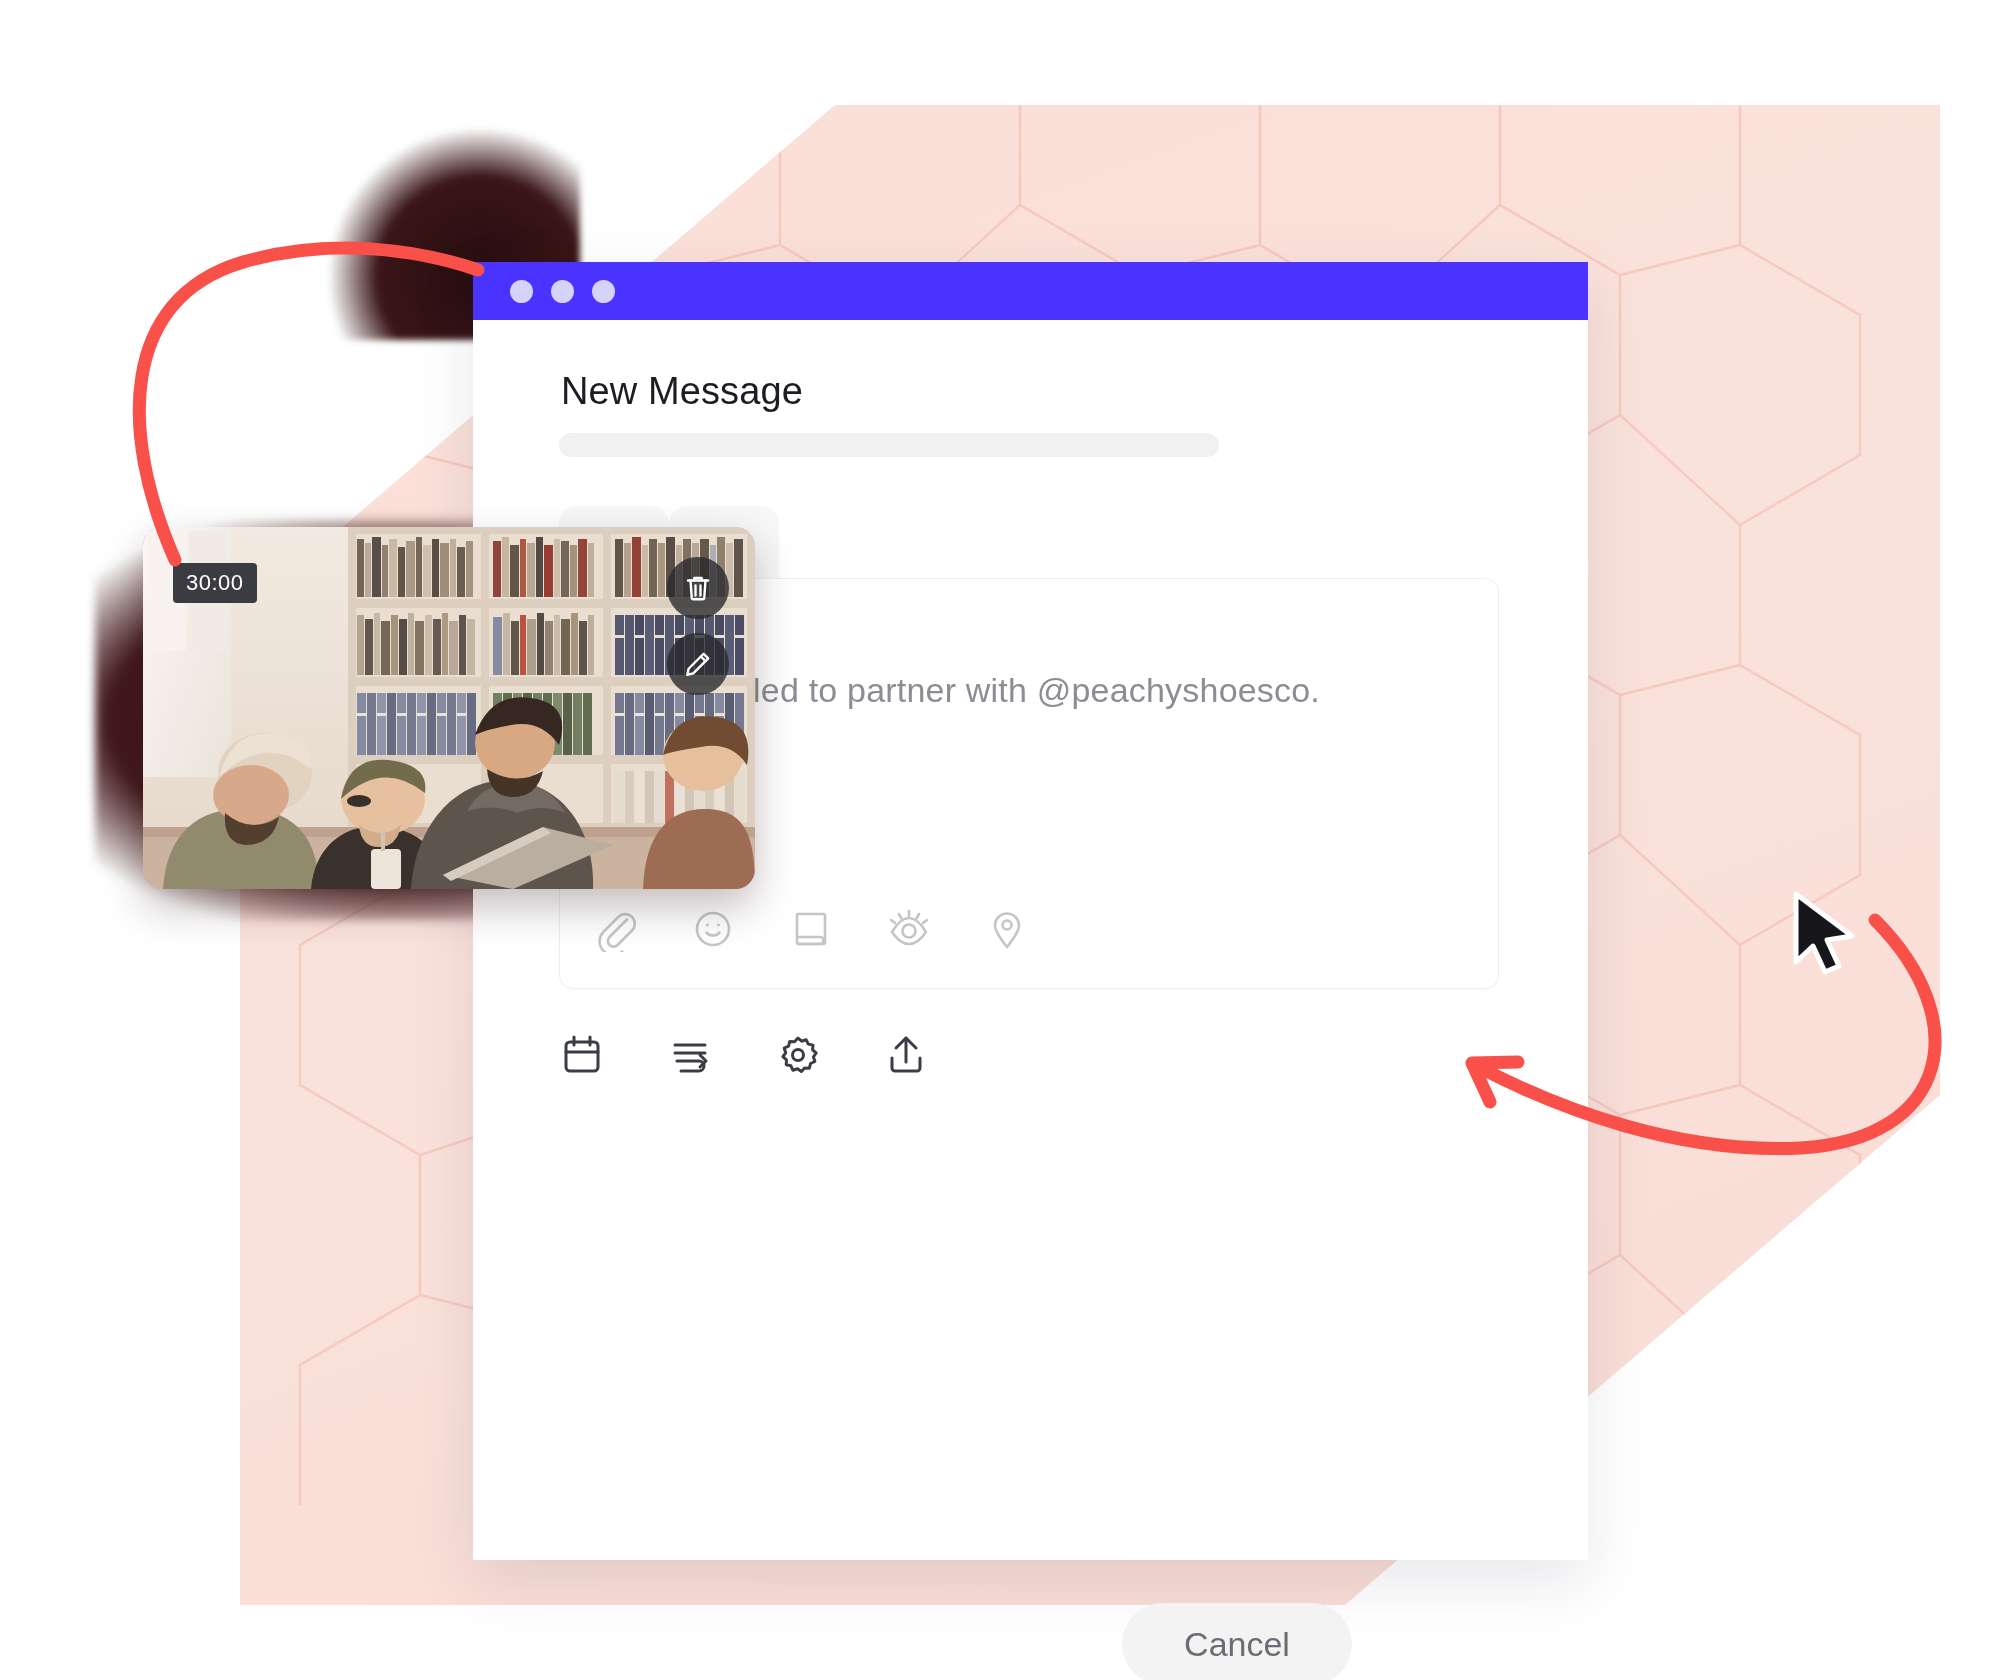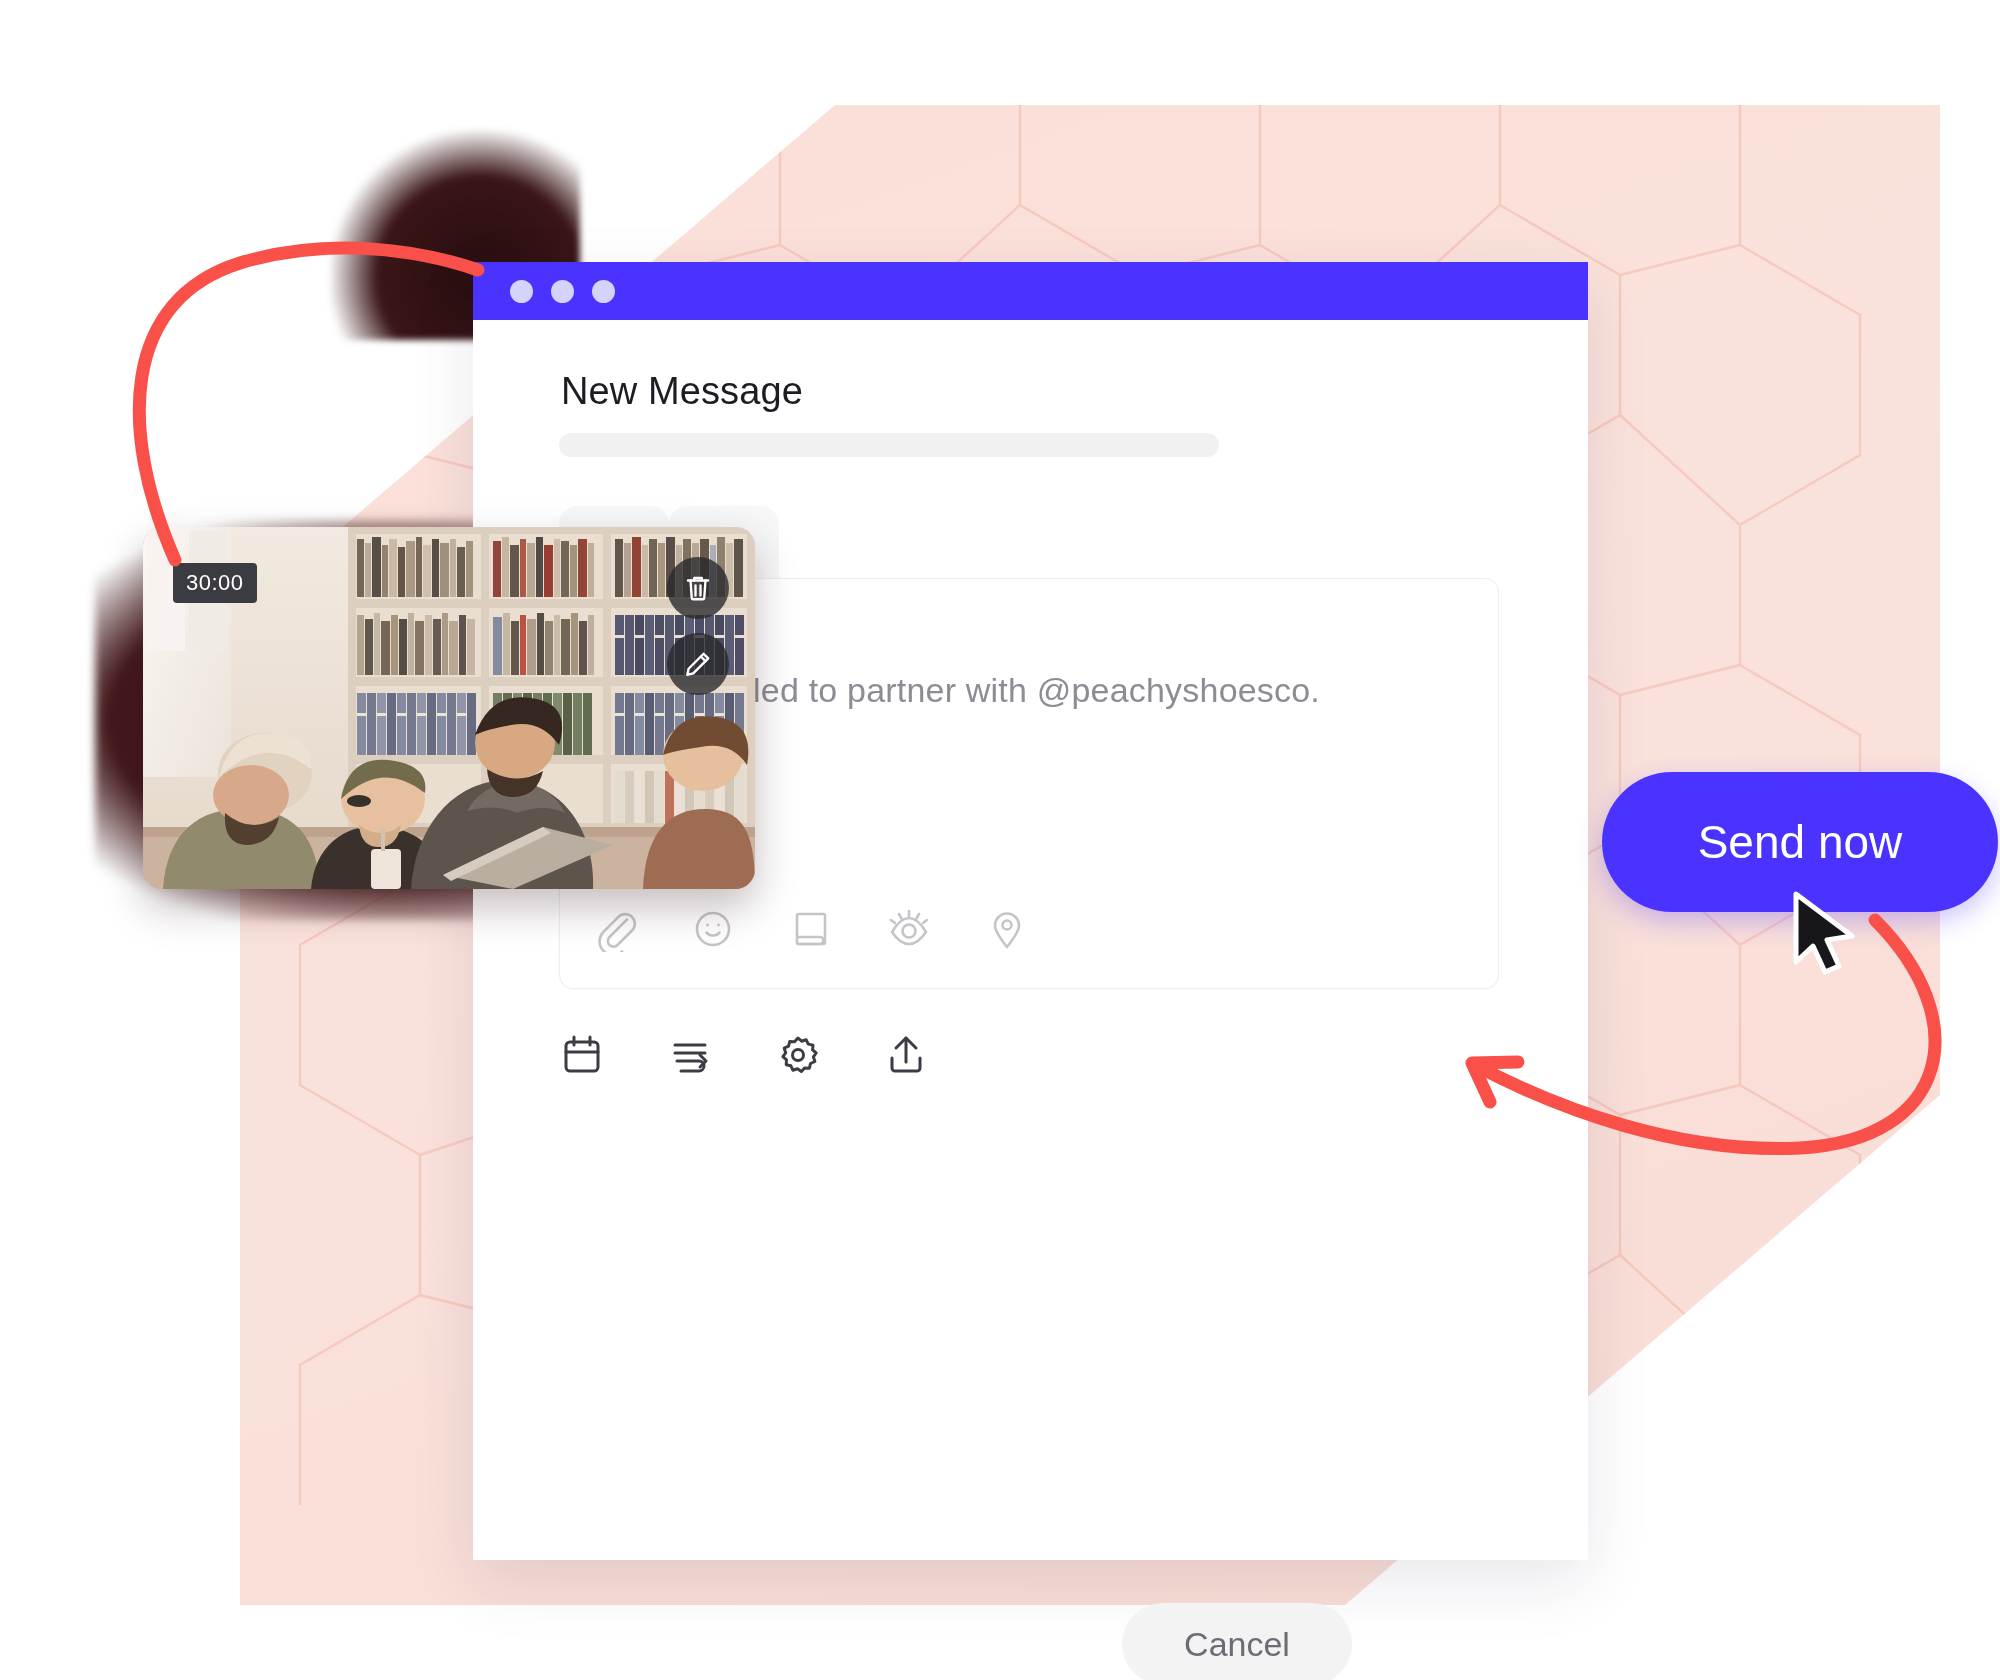--- a/index.html
+++ b/index.html
@@ -549,21 +549,20 @@
       </svg>
     </button>
     <button class="thumb-btn edit">
       <svg viewBox="0 0 24 24" fill="none" stroke="currentColor" stroke-width="1.9" stroke-linecap="round" stroke-linejoin="round">
         <path d="M16.5 3.8 l3.7 3.7 -12 12 -4.8 1.1 1.1 -4.8 z"></path>
         <path d="M14.3 6 l3.7 3.7"></path>
       </svg>
     </button>
   </div>
 
-  <button class="send-now">Send now</button>
 
   <svg class="cursor" viewBox="0 0 70 86">
     <path d="M6 4 L62 46 L37 50 L49 76 L35 82 L23 56 L6 72 z" fill="#17171b" stroke="#ffffff" stroke-width="5" stroke-linejoin="round"></path>
   </svg>
 
   <svg class="arrow-svg" viewBox="0 0 2000 1680">
     <g fill="none" stroke="#f9504a" stroke-width="13" stroke-linecap="round">
 
       <path d="M175 560 C118 430 122 300 240 263 C330 236 420 250 478 270"></path>
 

